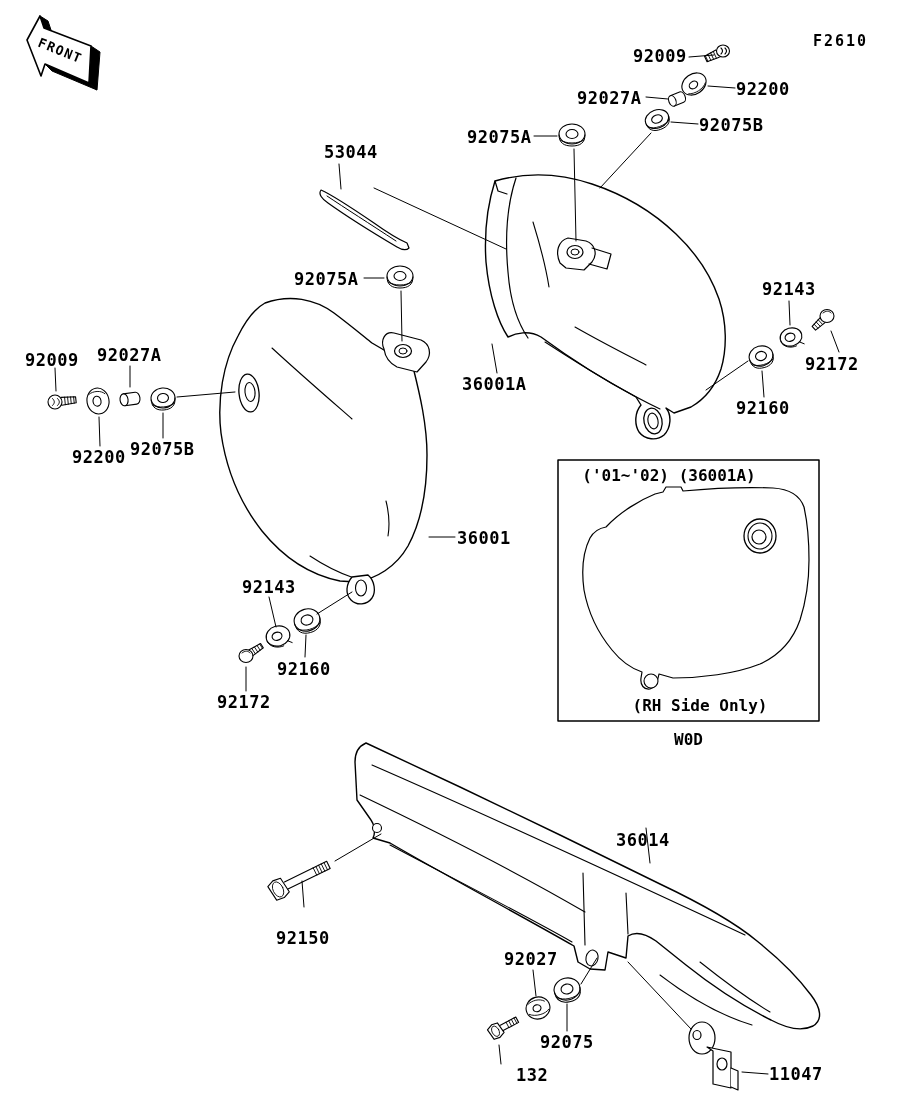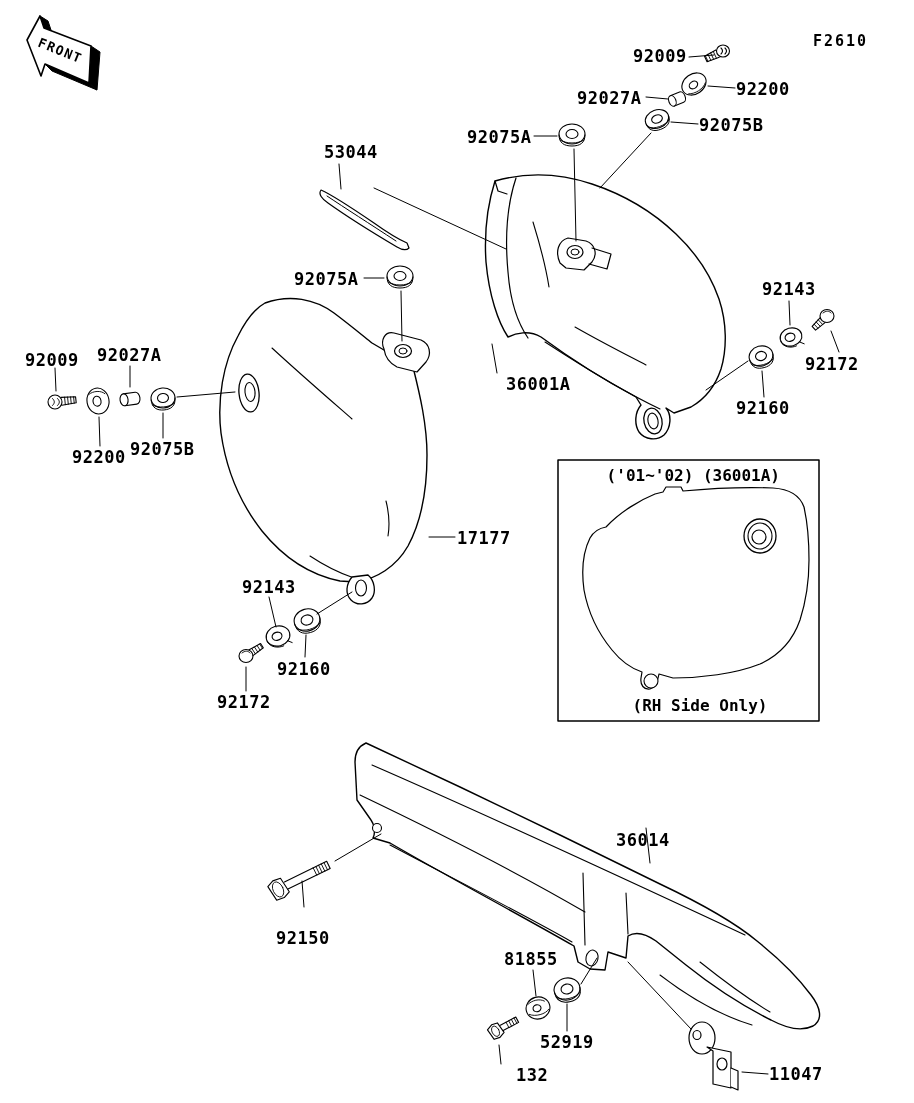--- a/index.html
+++ b/index.html
@@ -323,32 +323,33 @@
   <div class="plabel" style="left:633px;top:47px;">92009</div>
   <div class="plabel" style="left:736px;top:80px;">92200</div>
   <div class="plabel" style="left:577px;top:89px;">92027A</div>
   <div class="plabel" style="left:699px;top:116px;">92075B</div>
   <div class="plabel" style="left:467px;top:128px;">92075A</div>
   <div class="plabel" style="left:324px;top:143px;">53044</div>
   <div class="plabel" style="left:294px;top:270px;">92075A</div>
   <div class="plabel" style="left:762px;top:280px;">92143</div>
   <div class="plabel" style="left:805px;top:355px;">92172</div>
   <div class="plabel" style="left:736px;top:399px;">92160</div>
-  <div class="plabel" style="left:506px;top:375px;">36001A</div>
+  <div class="plabel" style="left:462px;top:375px;">36001A</div>
   <div class="plabel" style="left:25px;top:351px;">92009</div>
   <div class="plabel" style="left:97px;top:346px;">92027A</div>
   <div class="plabel" style="left:72px;top:448px;">92200</div>
   <div class="plabel" style="left:130px;top:440px;">92075B</div>
-  <div class="plabel" style="left:457px;top:529px;">17177</div>
+  <div class="plabel" style="left:457px;top:529px;">36001</div>
   <div class="plabel" style="left:242px;top:578px;">92143</div>
   <div class="plabel" style="left:277px;top:660px;">92160</div>
   <div class="plabel" style="left:217px;top:693px;">92172</div>
   <div class="plabel" style="left:616px;top:807px;margin-top:24px;">36014</div>
   <div class="plabel" style="left:276px;top:909px;margin-top:20px;">92150</div>
-  <div class="plabel" style="left:504px;top:950px;">81855</div>
-  <div class="plabel" style="left:540px;top:1033px;">52919</div>
+  <div class="plabel" style="left:504px;top:950px;">92027</div>
+  <div class="plabel" style="left:540px;top:1033px;">92075</div>
   <div class="plabel" style="left:483px;top:1066px;margin-left:33px;">132</div>
   <div class="plabel" style="left:769px;top:1065px;">11047</div>
 
-  <div class="inset-text" style="left:558px;top:467px;width:222px;text-align:right;">('01~'02) (36001A)</div>
+  <div class="inset-text" style="left:558px;top:467px;width:222px;">('01~'02) (36001A)</div>
   <div class="inset-text" style="left:558px;top:697px;width:284px;">(RH Side Only)</div>
+  <div class="inset-text" style="left:558px;top:731px;width:261px;">W0D</div>
 
 </div>
 
 </body></html>

